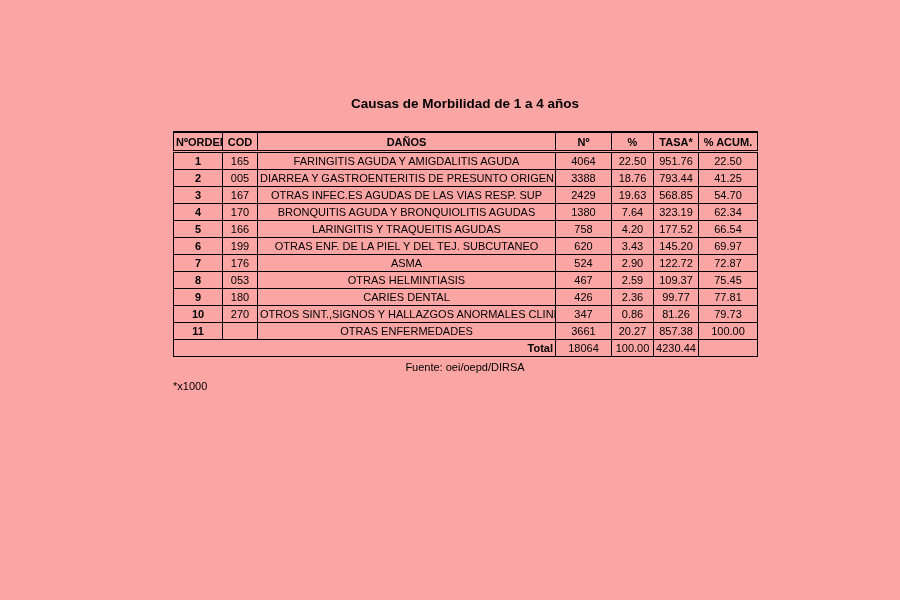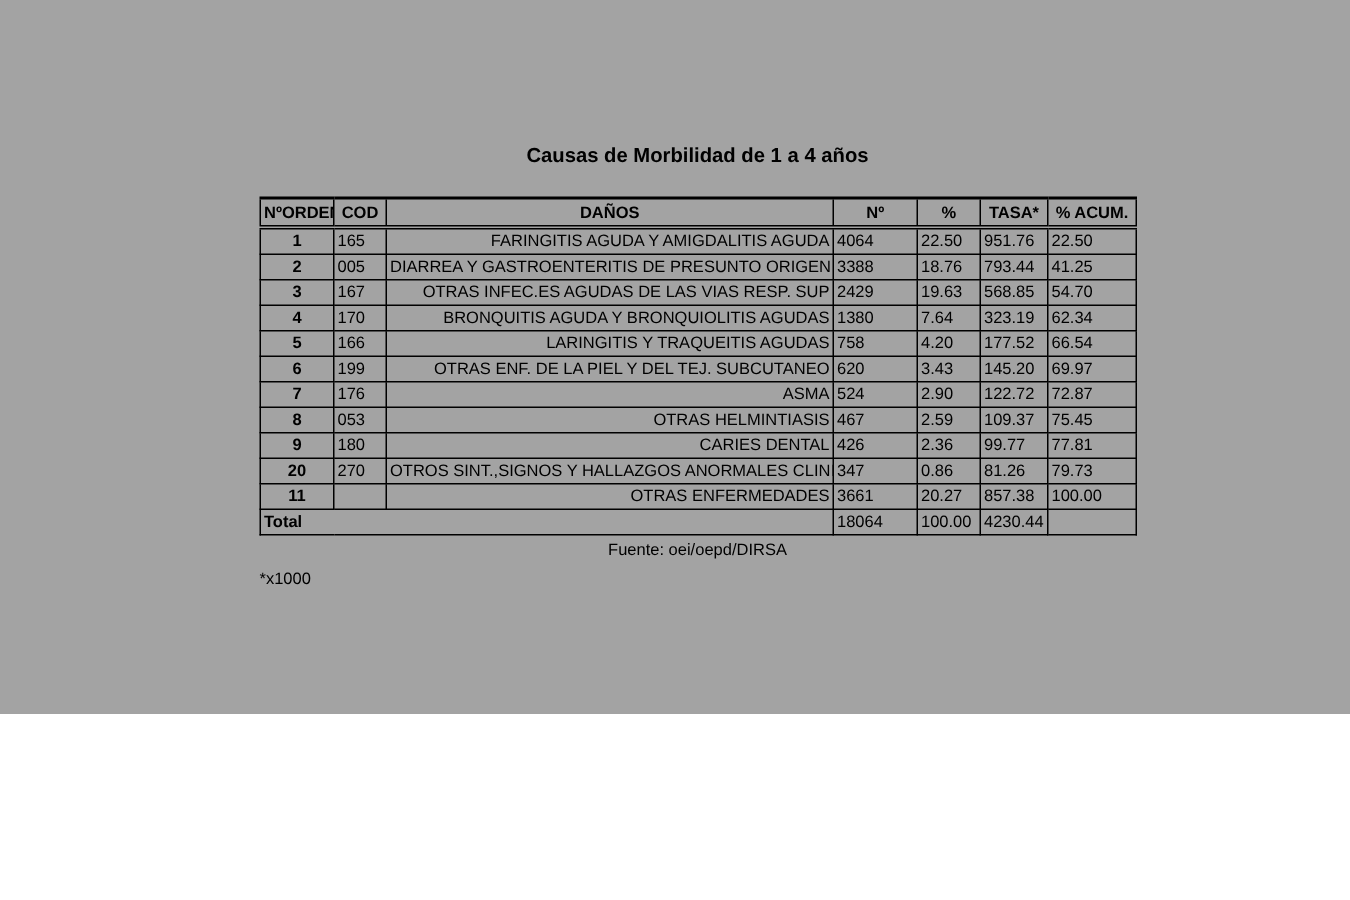--- a/index.html
+++ b/index.html
@@ -5,22 +5,22 @@
   html, body {
     margin: 0;
     padding: 0;
     background: #ffffff;
     font-family: "Liberation Sans", sans-serif;
     color: #000000;
   }
   .page {
     position: relative;
     width: 900px;
-    height: 476px;
-    background: #a3a3a3;
+    height: 600px;
+    background: #fca5a5;
     overflow: hidden;
   }
   .content {
     position: absolute;
     left: 173px;
     top: 94px;
     width: 584px;
   }
   .title {
     text-align: center;
@@ -44,28 +44,28 @@
     white-space: nowrap;
     line-height: 16px;
   }
   table.morbidity thead th {
     border-top: 2px solid #000000;
     border-bottom: 3px double #000000;
     font-weight: bold;
     text-align: center;
     height: 17px;
   }
-  td.c { }
+  td.c { text-align: center; }
   td.orden { font-weight: bold; text-align: center; }
-  td.danos { text-align: right; }
+  td.danos { text-align: center; }
   tfoot td {
     border-top: 2px solid #000000;
     border-bottom: 3px solid #000000;
   }
-  tfoot td.total-label { font-weight: bold; text-align: left; }
+  tfoot td.total-label { font-weight: bold; text-align: right; }
   .source {
     margin-top: 4px;
     font-size: 11px;
     text-align: center;
   }
   .footnote {
     margin-top: 7px;
     font-size: 11px;
   }
 </style>
@@ -176,21 +176,21 @@
         <tr>
           <td class="orden">9</td>
           <td class="c">180</td>
           <td class="danos">CARIES DENTAL</td>
           <td class="c">426</td>
           <td class="c">2.36</td>
           <td class="c">99.77</td>
           <td class="c">77.81</td>
         </tr>
         <tr>
-          <td class="orden">20</td>
+          <td class="orden">10</td>
           <td class="c">270</td>
           <td class="danos">OTROS SINT.,SIGNOS Y HALLAZGOS ANORMALES CLINICOS</td>
           <td class="c">347</td>
           <td class="c">0.86</td>
           <td class="c">81.26</td>
           <td class="c">79.73</td>
         </tr>
         <tr>
           <td class="orden">11</td>
           <td class="c"></td>

